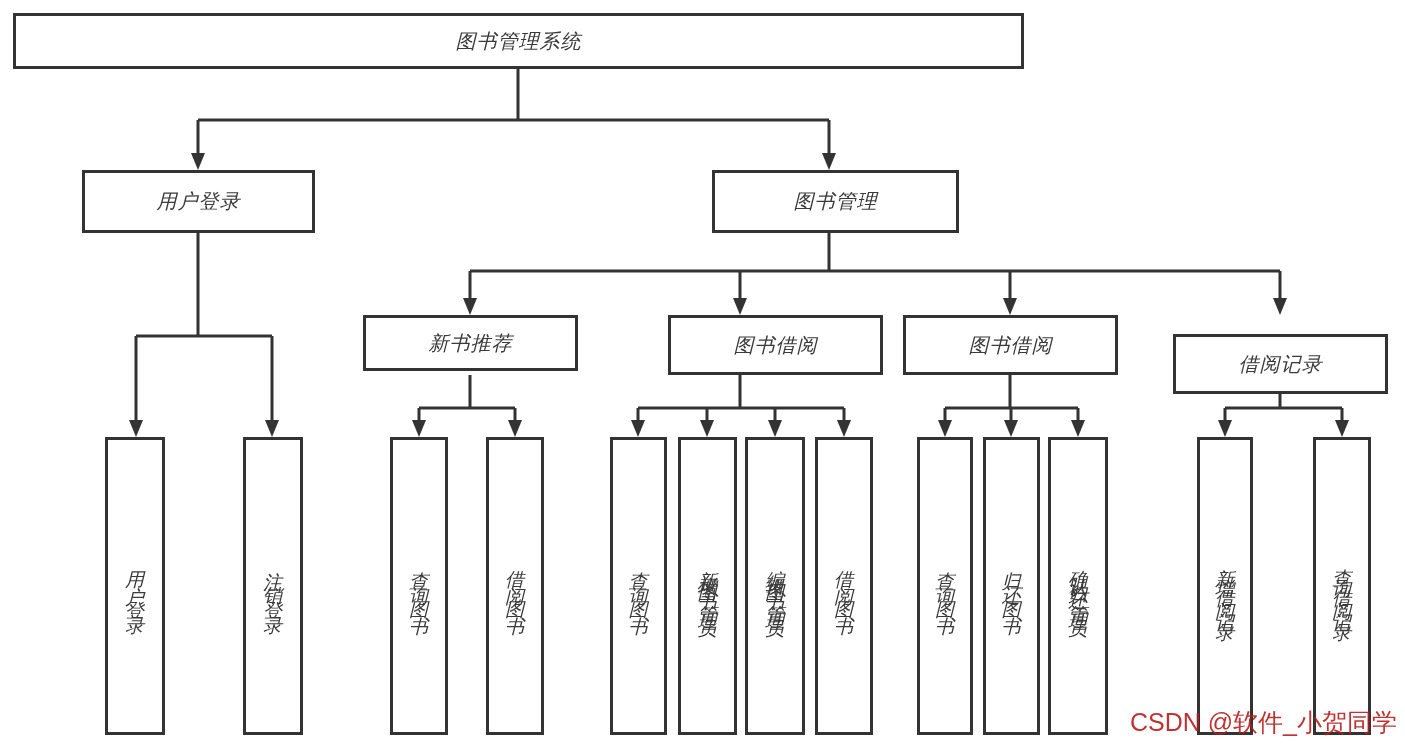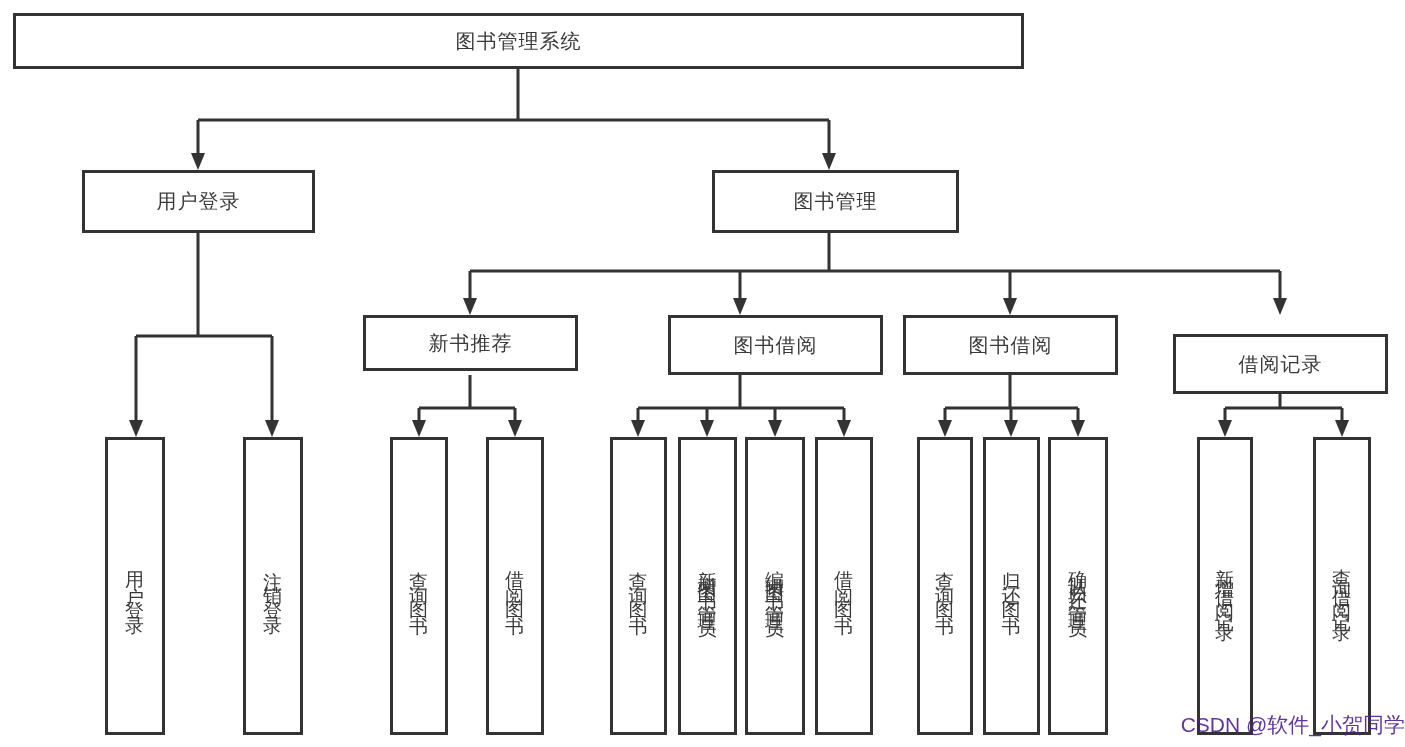--- a/index.html
+++ b/index.html
@@ -29,43 +29,44 @@
   }
   .box {
     position: absolute;
     box-sizing: border-box;
     border: 3px solid #333333;
     background: #ffffff;
     display: flex;
     align-items: center;
     justify-content: center;
     z-index: 2;
+    font-style: italic;
   }
   .hlabel {
     font-size: 20px;
     letter-spacing: 1px;
     color: #3a3a3a;
     white-space: nowrap;
   }
   .vtext {
     writing-mode: vertical-rl;
     text-orientation: mixed;
     font-size: 19px;
     color: #3a3a3a;
     line-height: 1;
   }
   .sp4 { letter-spacing: 15px; }
   .sp6 { letter-spacing: 11px; }
   .sp9 { letter-spacing: 7px; }
   .watermark {
     position: absolute;
-    right: 0;
+    right: 8px;
     bottom: 8px;
-    font-size: 21px;
-    color: #4c1d95;
+    font-size: 25px;
+    color: #b91c1c;
     opacity: 0.9;
     z-index: 3;
     white-space: nowrap;
   }
 </style>
 </head>
 <body>
 
 <div class="stage">
 

